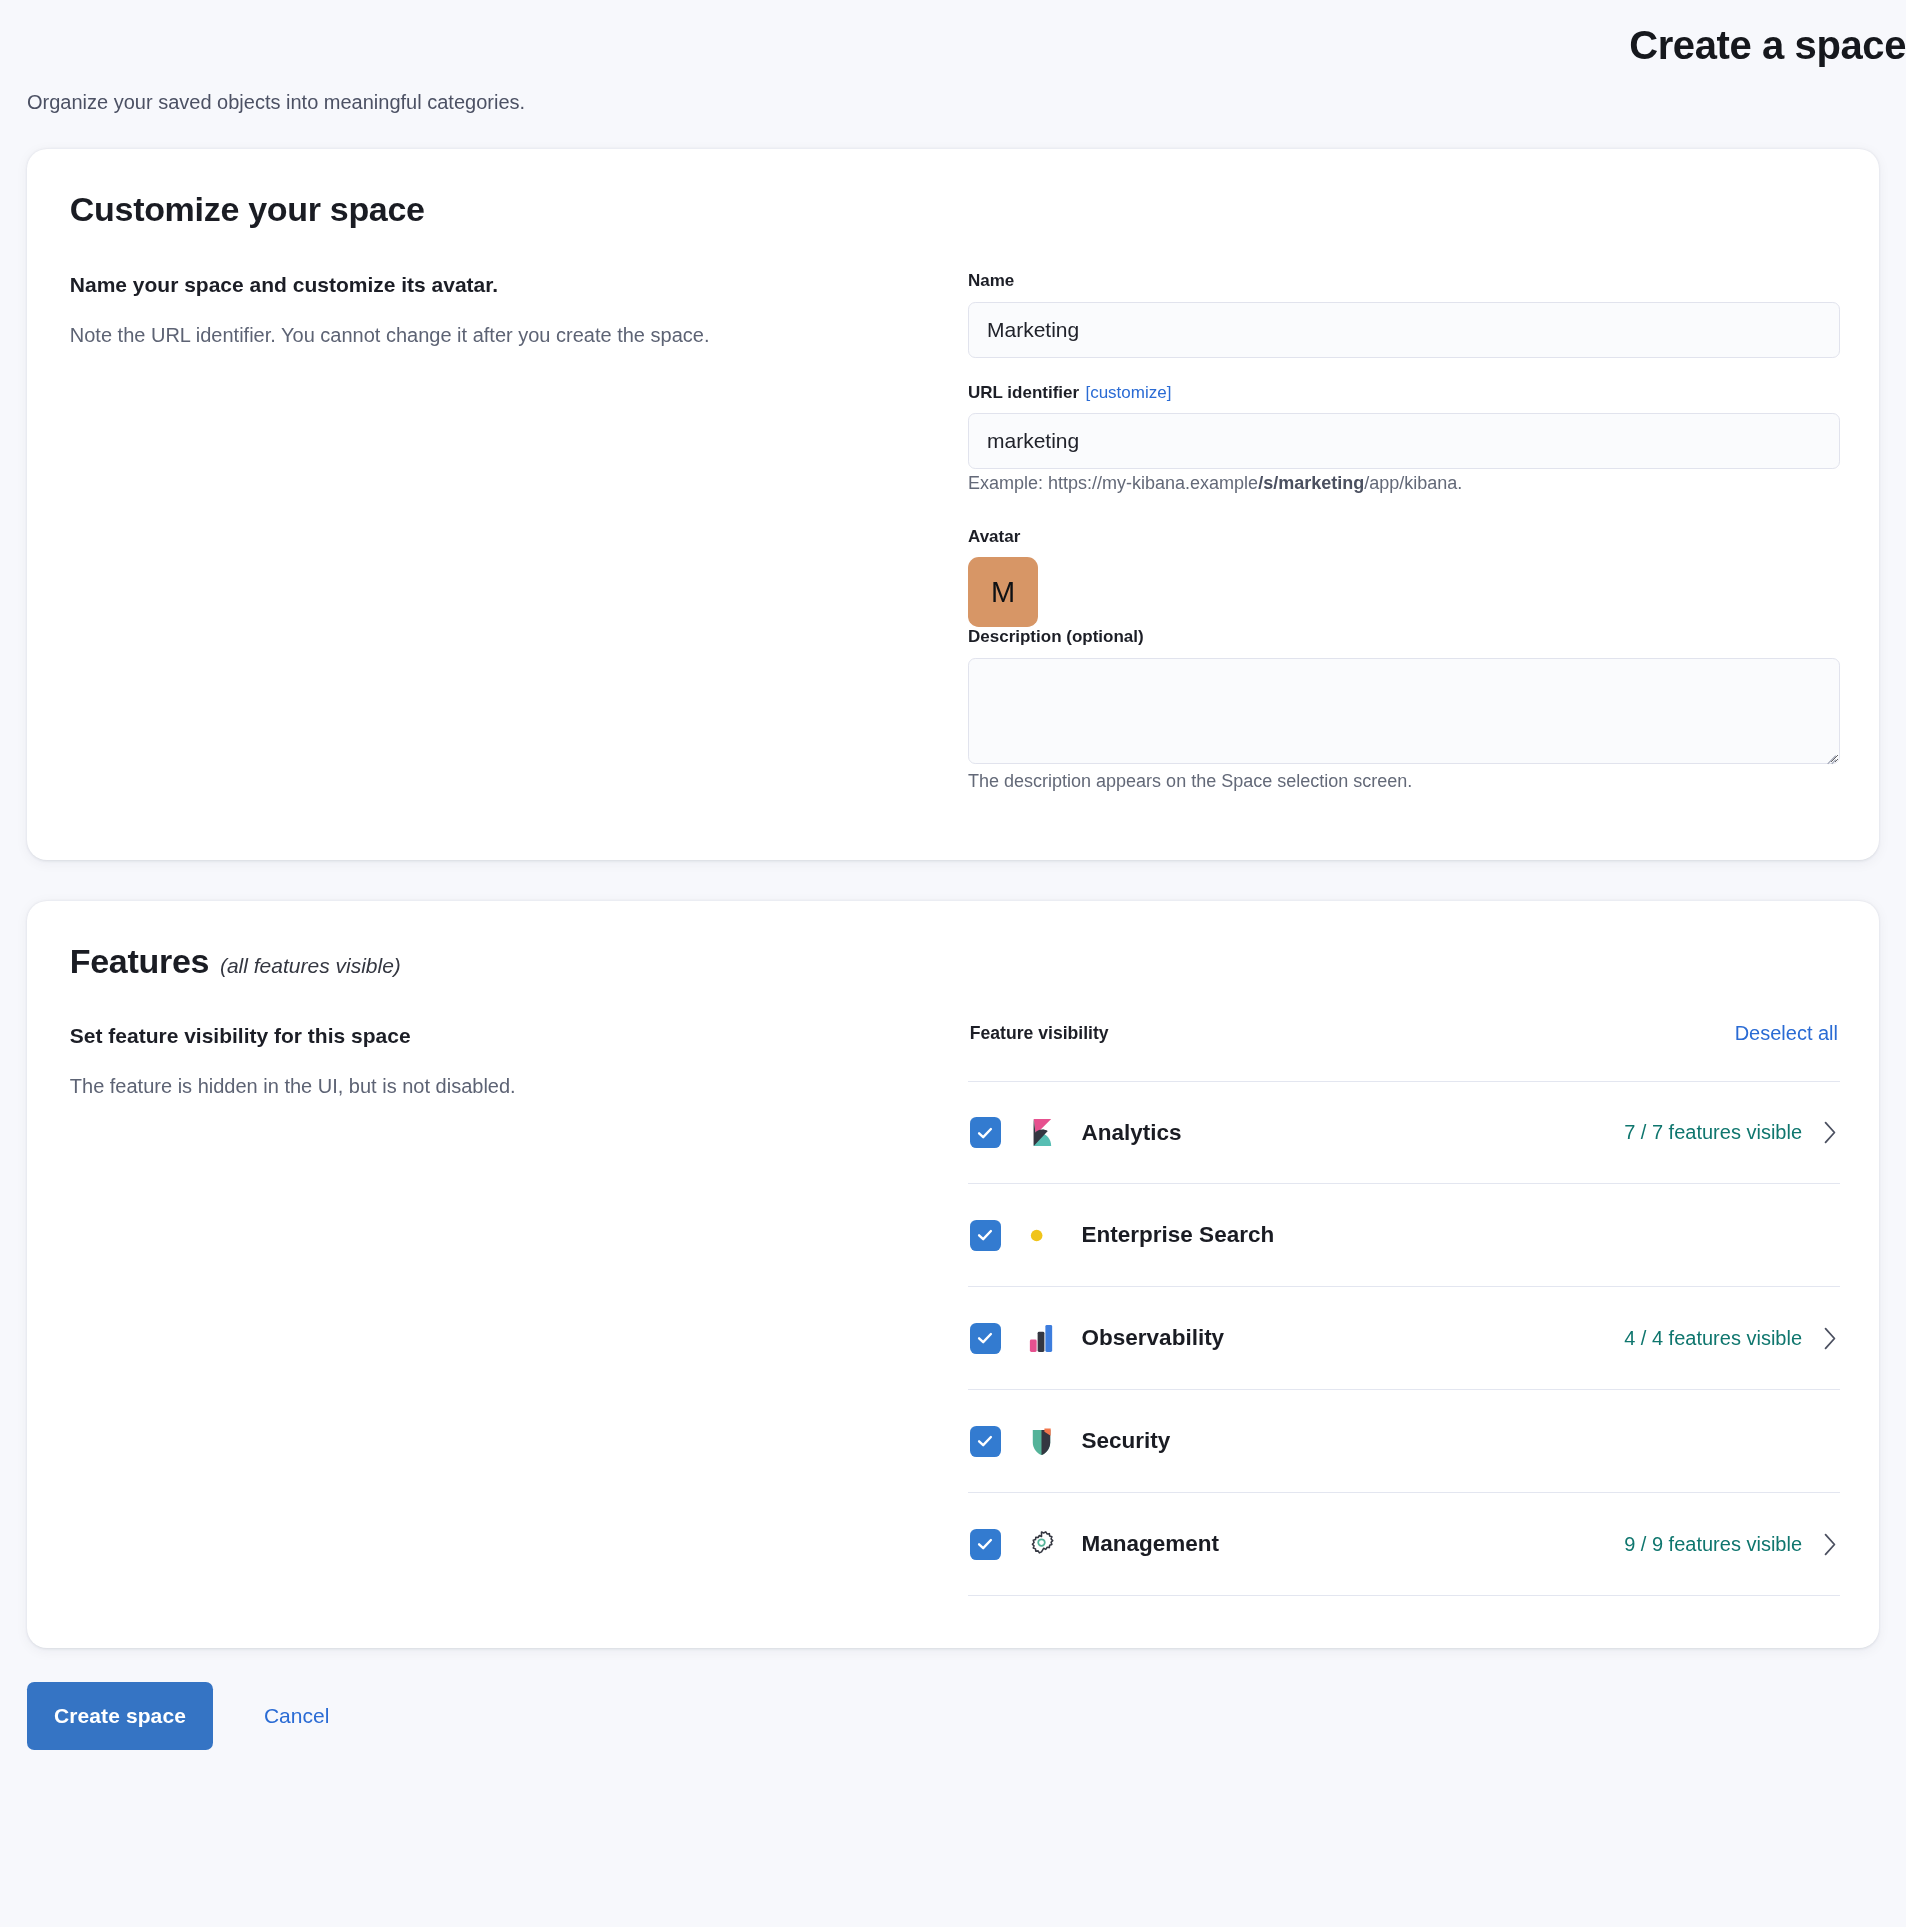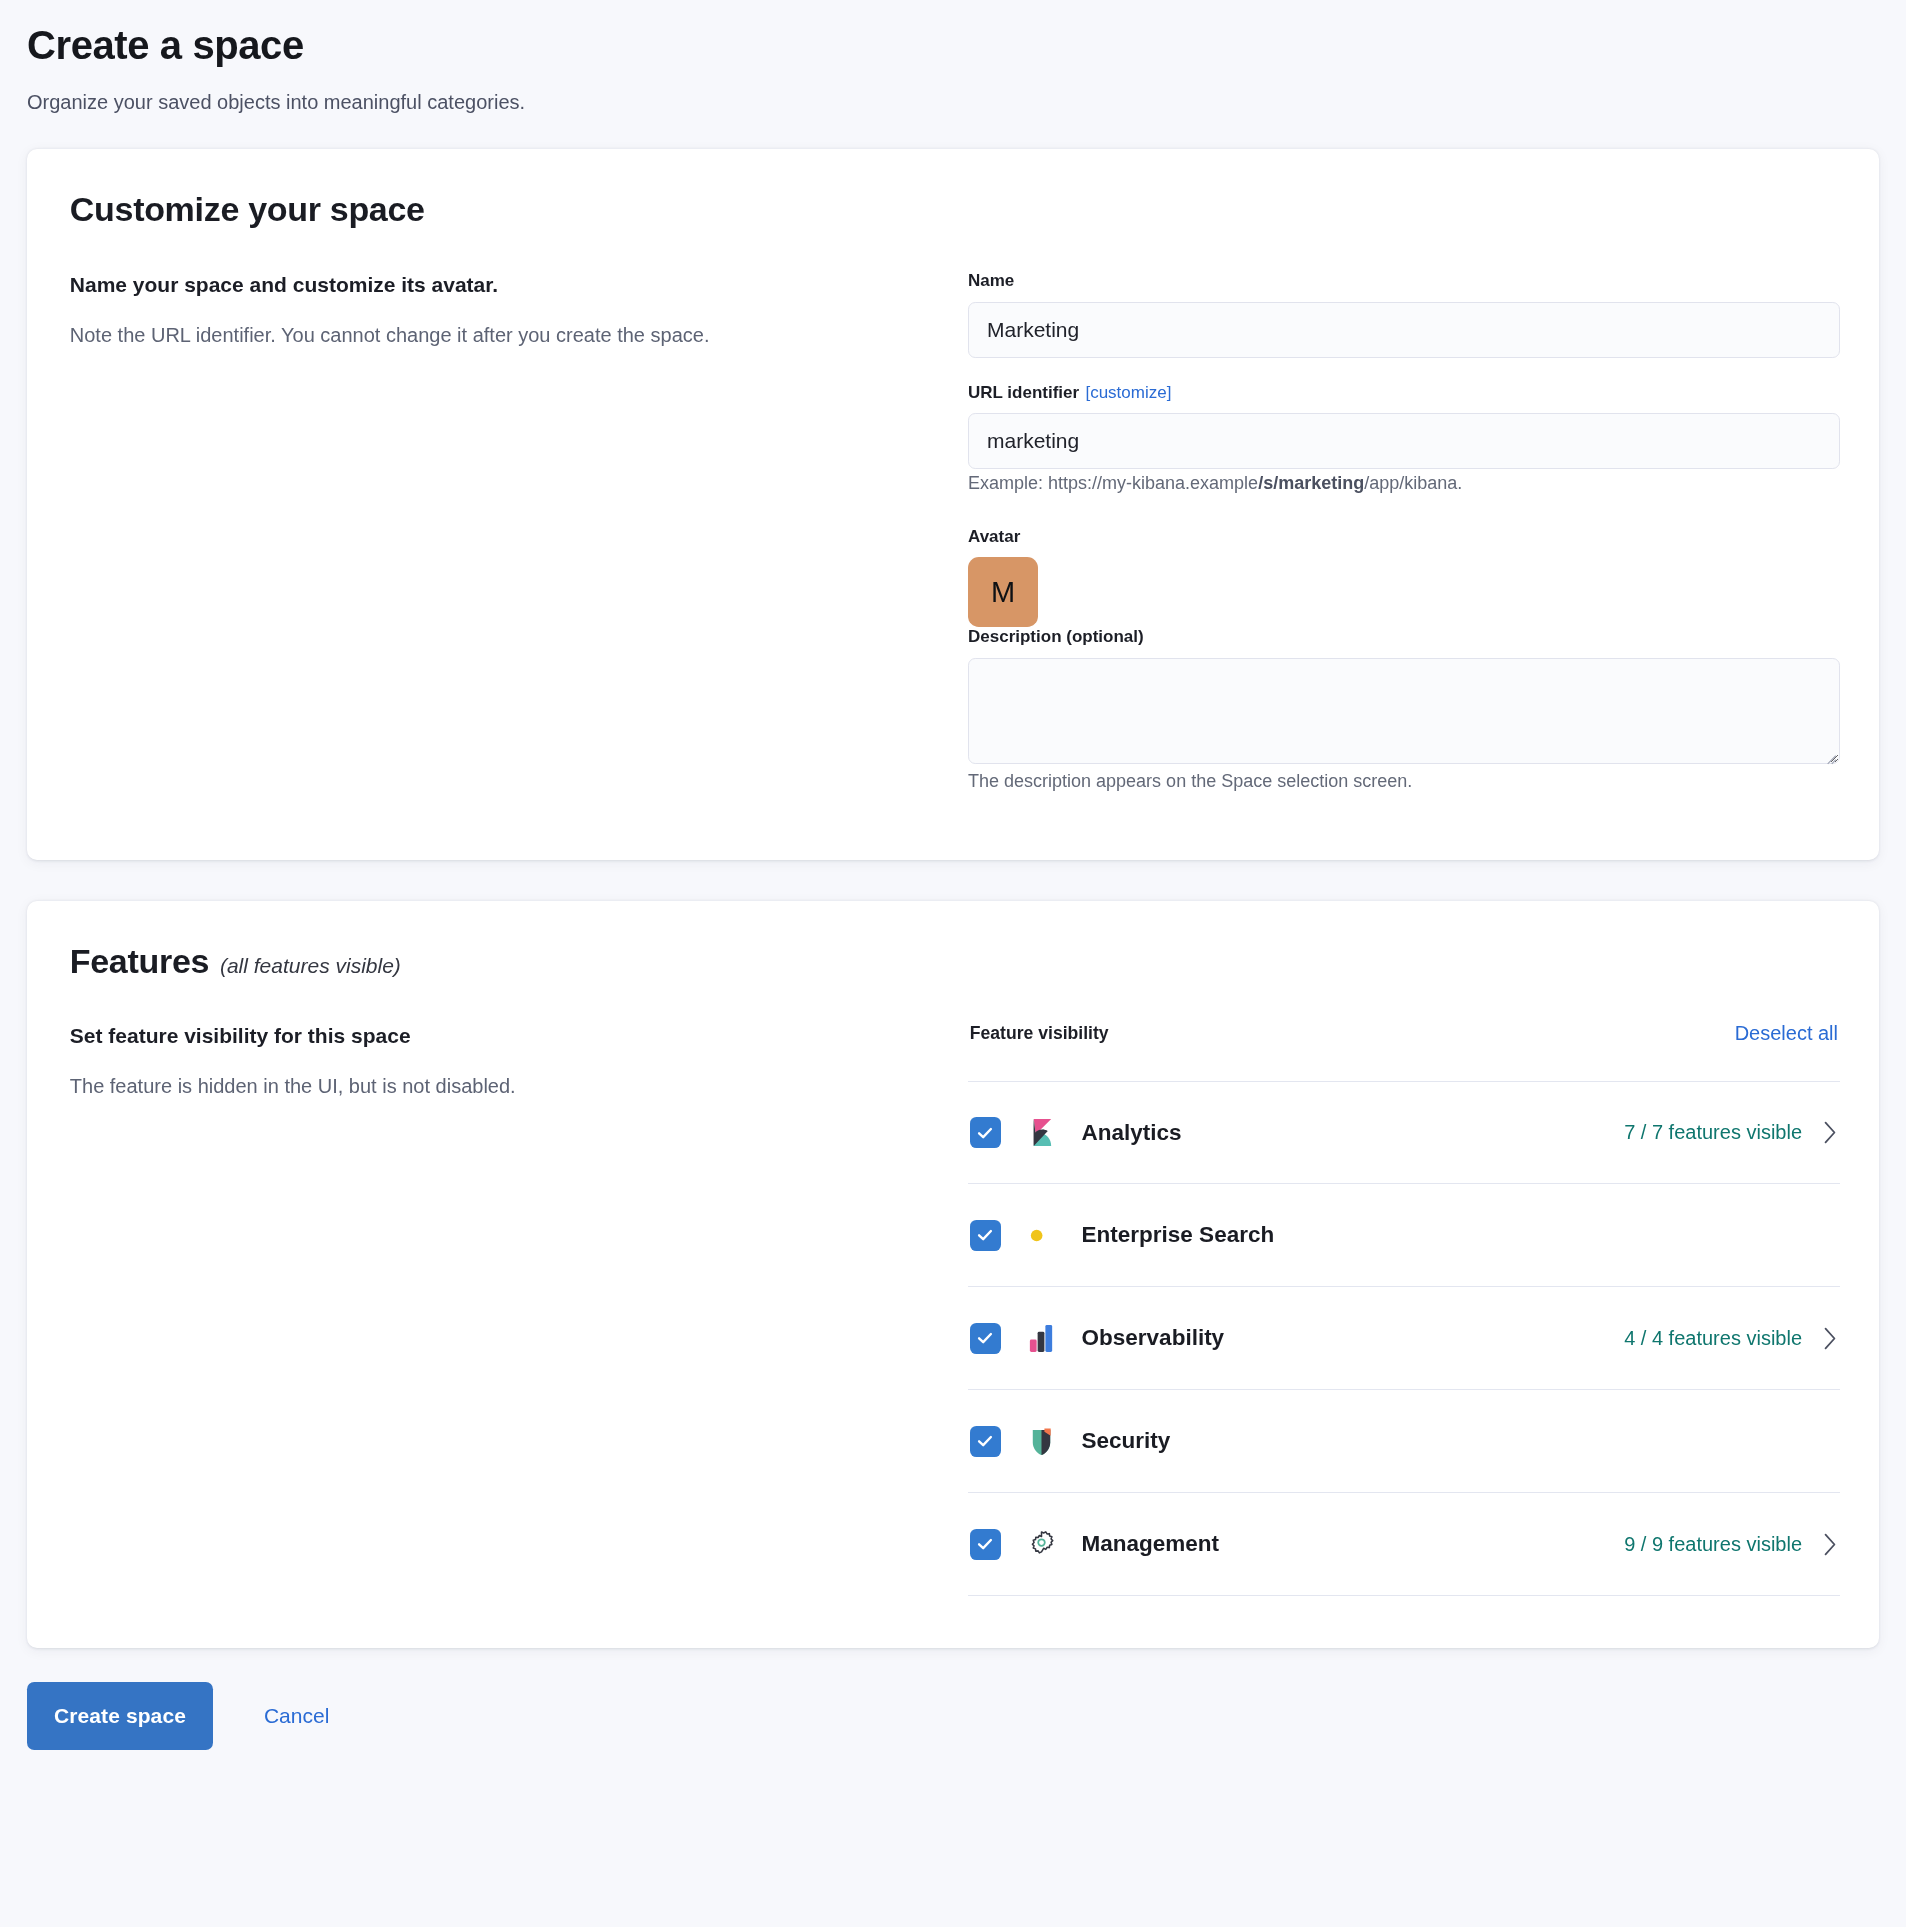--- a/index.html
+++ b/index.html
@@ -20,32 +20,33 @@
 
   
   .page-head { padding: 20px 0 0 27px; }
   .page-title {
     font-size: 40px;
     font-weight: 700;
     color: #16181d;
     letter-spacing: -0.4px;
     margin: 0 0 0 0;
     line-height: 1.25;
+    text-align: right;
   }
   .page-subtitle {
     font-size: 20px;
     color: #4c5164;
     margin-top: 19px;
     line-height: 1.3;
   }
 
   
   .card {
     background: #ffffff;
-    border-radius: 10px;
+    border-radius: 20px;
     margin: 0 27px;
     box-shadow: 0 0.9px 2.7px rgba(24,32,56,.10), 0 2.7px 12.6px rgba(24,32,56,.055);
   }
   #customize-card { margin-top: 34px; padding: 40px 32px 41px 32px; }
   #features-card  { margin-top: 41px; padding: 40px 32px 52px 32px; }
 
   .card-title {
     font-size: 34px;
     font-weight: 700;
     color: #1a1c23;

